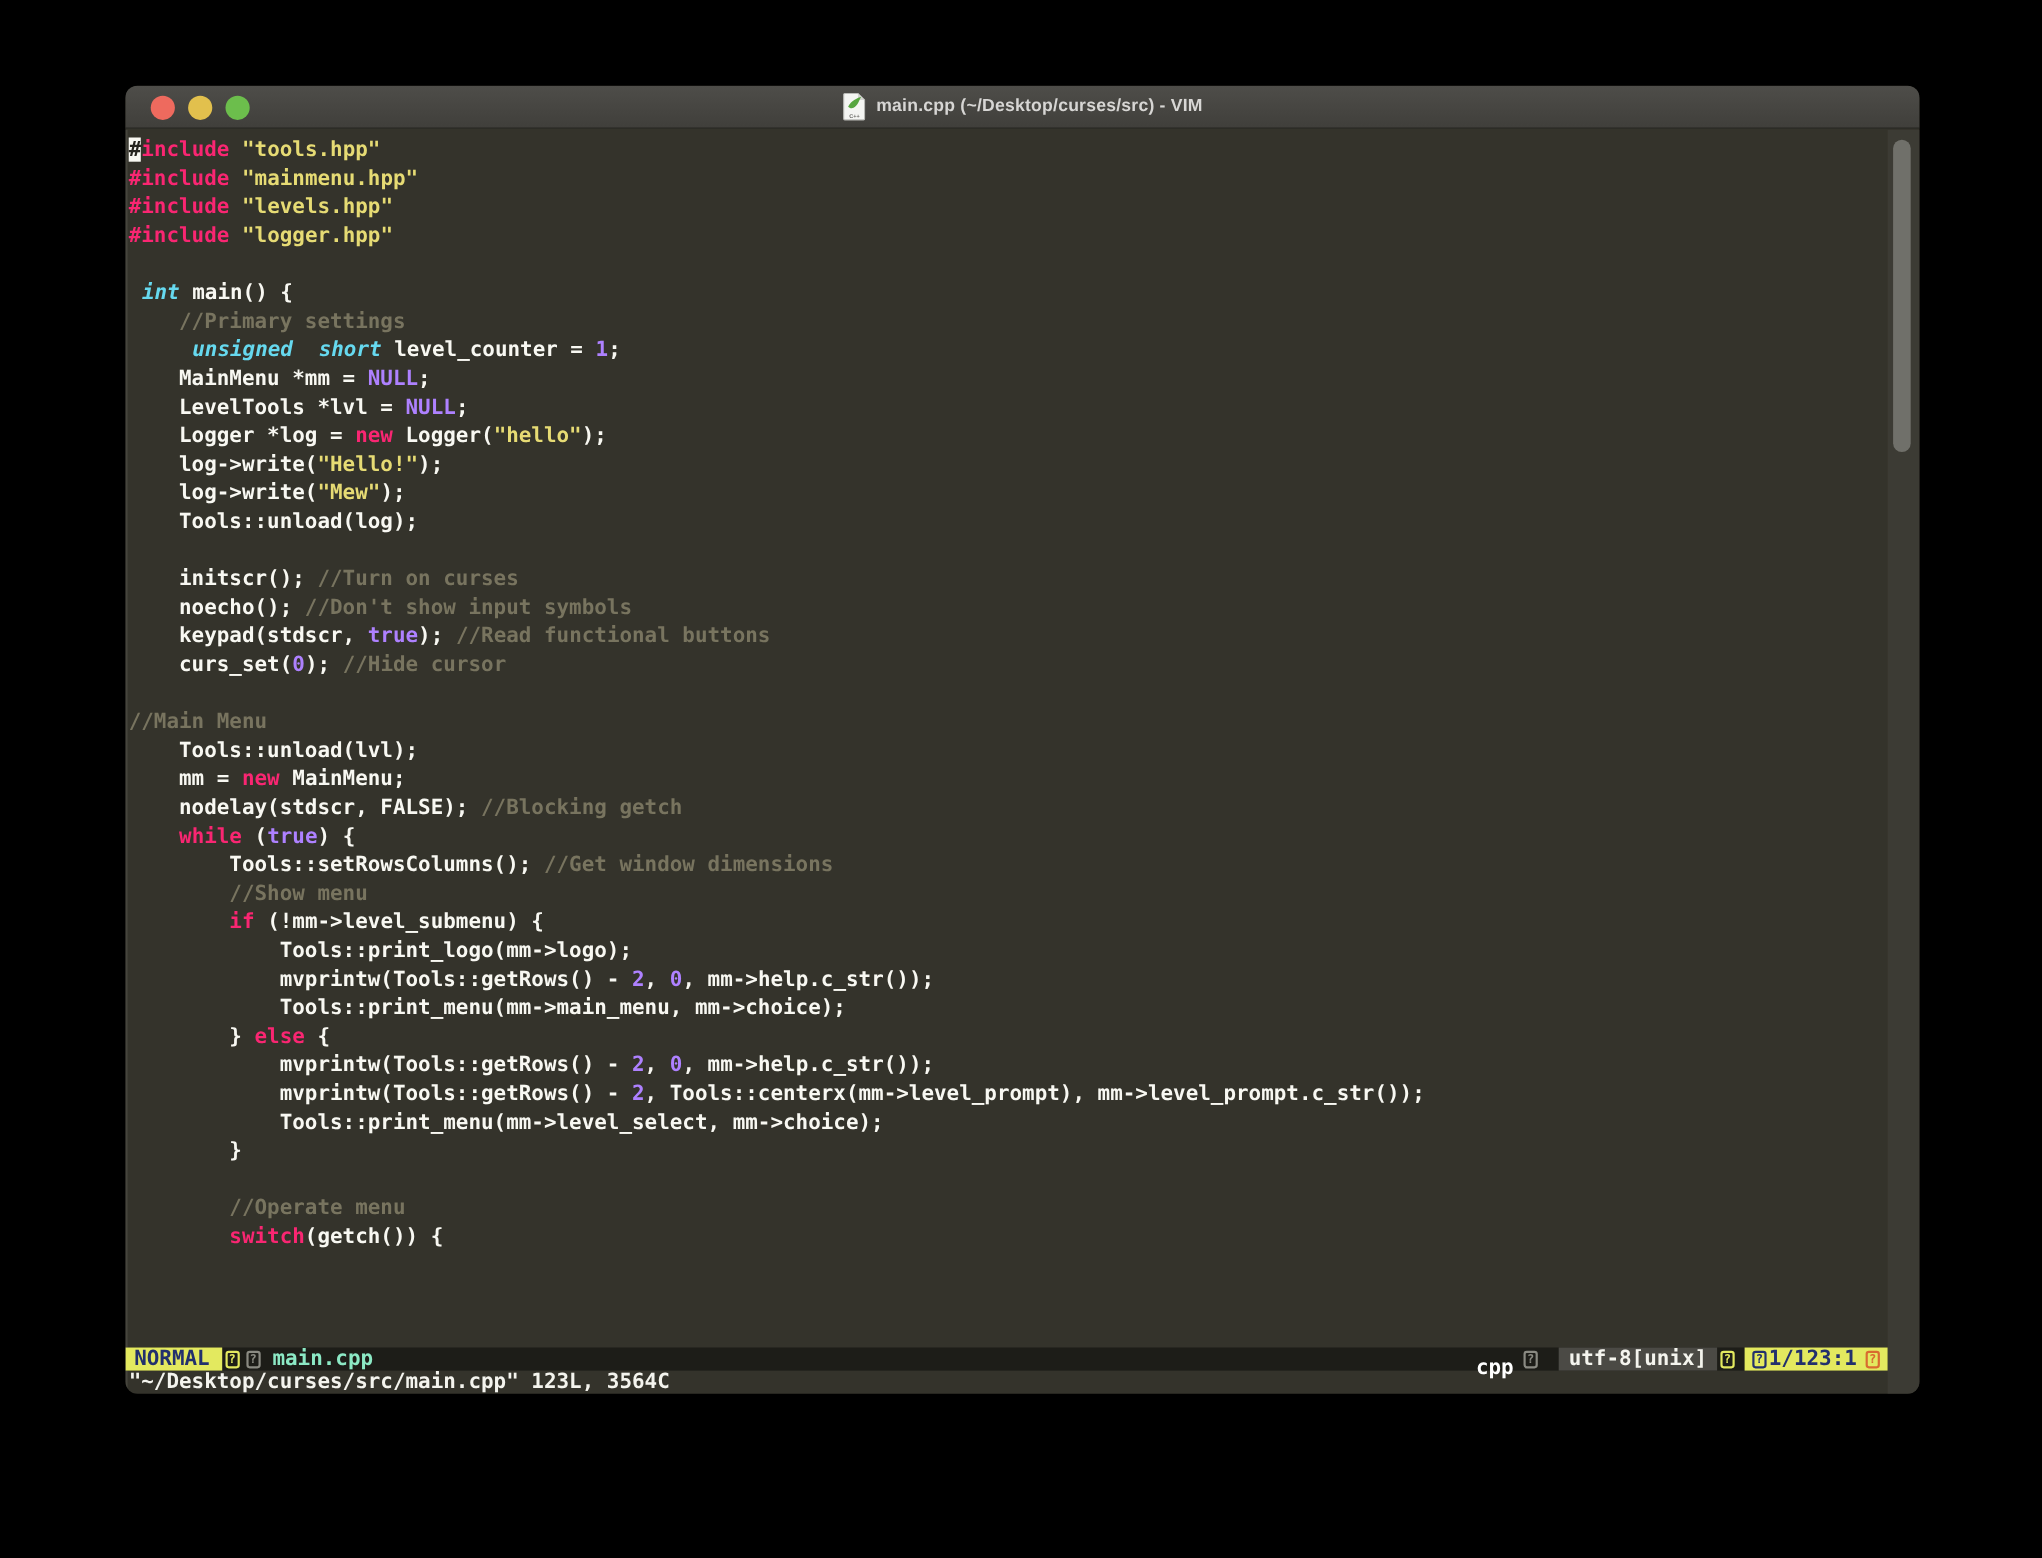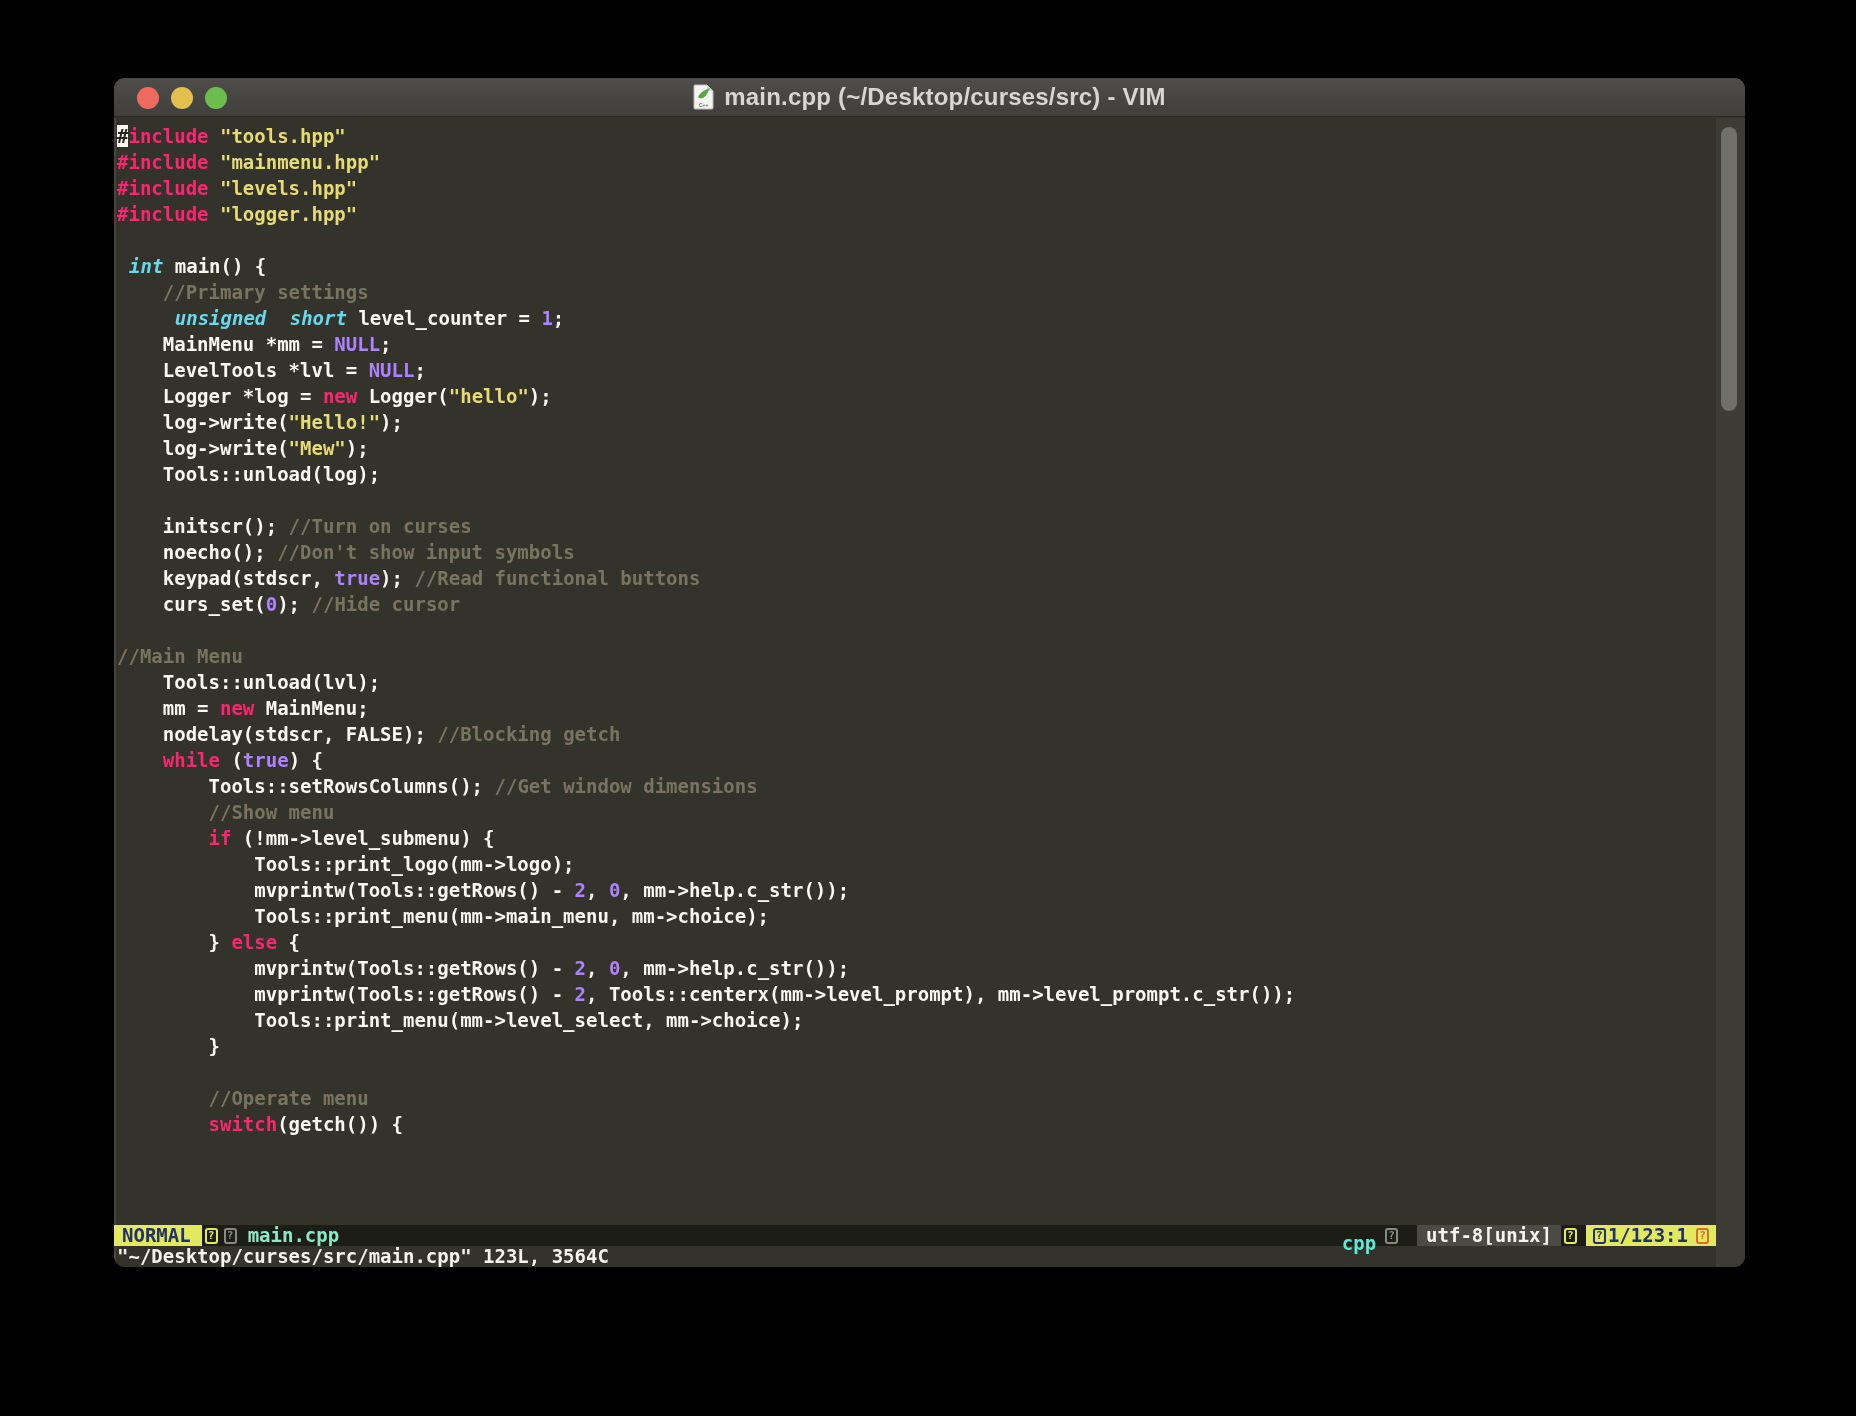--- a/index.html
+++ b/index.html
@@ -18,21 +18,21 @@
     display:flex;align-items:center;justify-content:center;
     font-family:"Liberation Sans",sans-serif;
   }
   .traffic{position:absolute;left:23px;top:0;height:39px;display:flex;align-items:center;gap:12px;}
   .light{width:22px;height:22px;border-radius:50%;}
   .light.red{background:#ee6a5e;}
   .light.yellow{background:#e2c04d;}
   .light.green{background:#6cbe4c;}
   .titlegroup{display:flex;align-items:center;gap:10px;}
   .doc-icon{width:21px;height:26px;position:relative;flex:0 0 auto;}
-  .title-text{color:#d7d6d4;font-size:24px;font-weight:600;letter-spacing:.2px;}
+  .title-text{color:#d7d6d4;font-size:16px;font-weight:600;letter-spacing:.2px;}
 
   
   .code-area{
     position:absolute;left:0;top:40px;right:0;bottom:42px;
     padding:5px 0 0 3px;overflow:hidden;
   }
   .code-line{height:26px;line-height:26px;font-size:19px;font-weight:bold;white-space:pre;}
   .code-line span{white-space:pre;}
   .c-fg{color:#f8f8f2;}
   .c-kw{color:#f92672;}
@@ -48,21 +48,21 @@
 
   
   .statusbar{
     position:absolute;left:0;right:29px;bottom:21px;height:21px;
     background:#1d1d18;display:flex;align-items:stretch;
     font-size:19px;font-weight:bold;line-height:21px;white-space:pre;
   }
   .seg{display:flex;align-items:center;}
   .seg-mode{background:#e3e95f;color:#22306d;padding:0 11px 0 8px;}
   .seg-file{color:#8ce9c5;padding:0 8px;}
-  .seg-ftype{color:#5eead4;padding:0 6px;margin-top:16px;}
+  .seg-ftype{color:#ffffff;padding:0 6px;margin-top:16px;}
   .seg-enc{background:#4b4a45;color:#f4f4ee;padding:0 9px;margin-left:16px;}
   .seg-pos{background:#e3e95f;color:#22306d;padding:0 4px;margin-left:6px;}
   .spacer{flex:1;}
   .tofu{
     display:inline-flex;align-items:center;justify-content:center;
     width:13px;height:16px;margin:0 3px;align-self:center;
     border:2px solid currentColor;border-radius:3px;
     font-size:11px;font-weight:bold;line-height:1;
   }
   .t-yellow{color:#e3e95f;}

